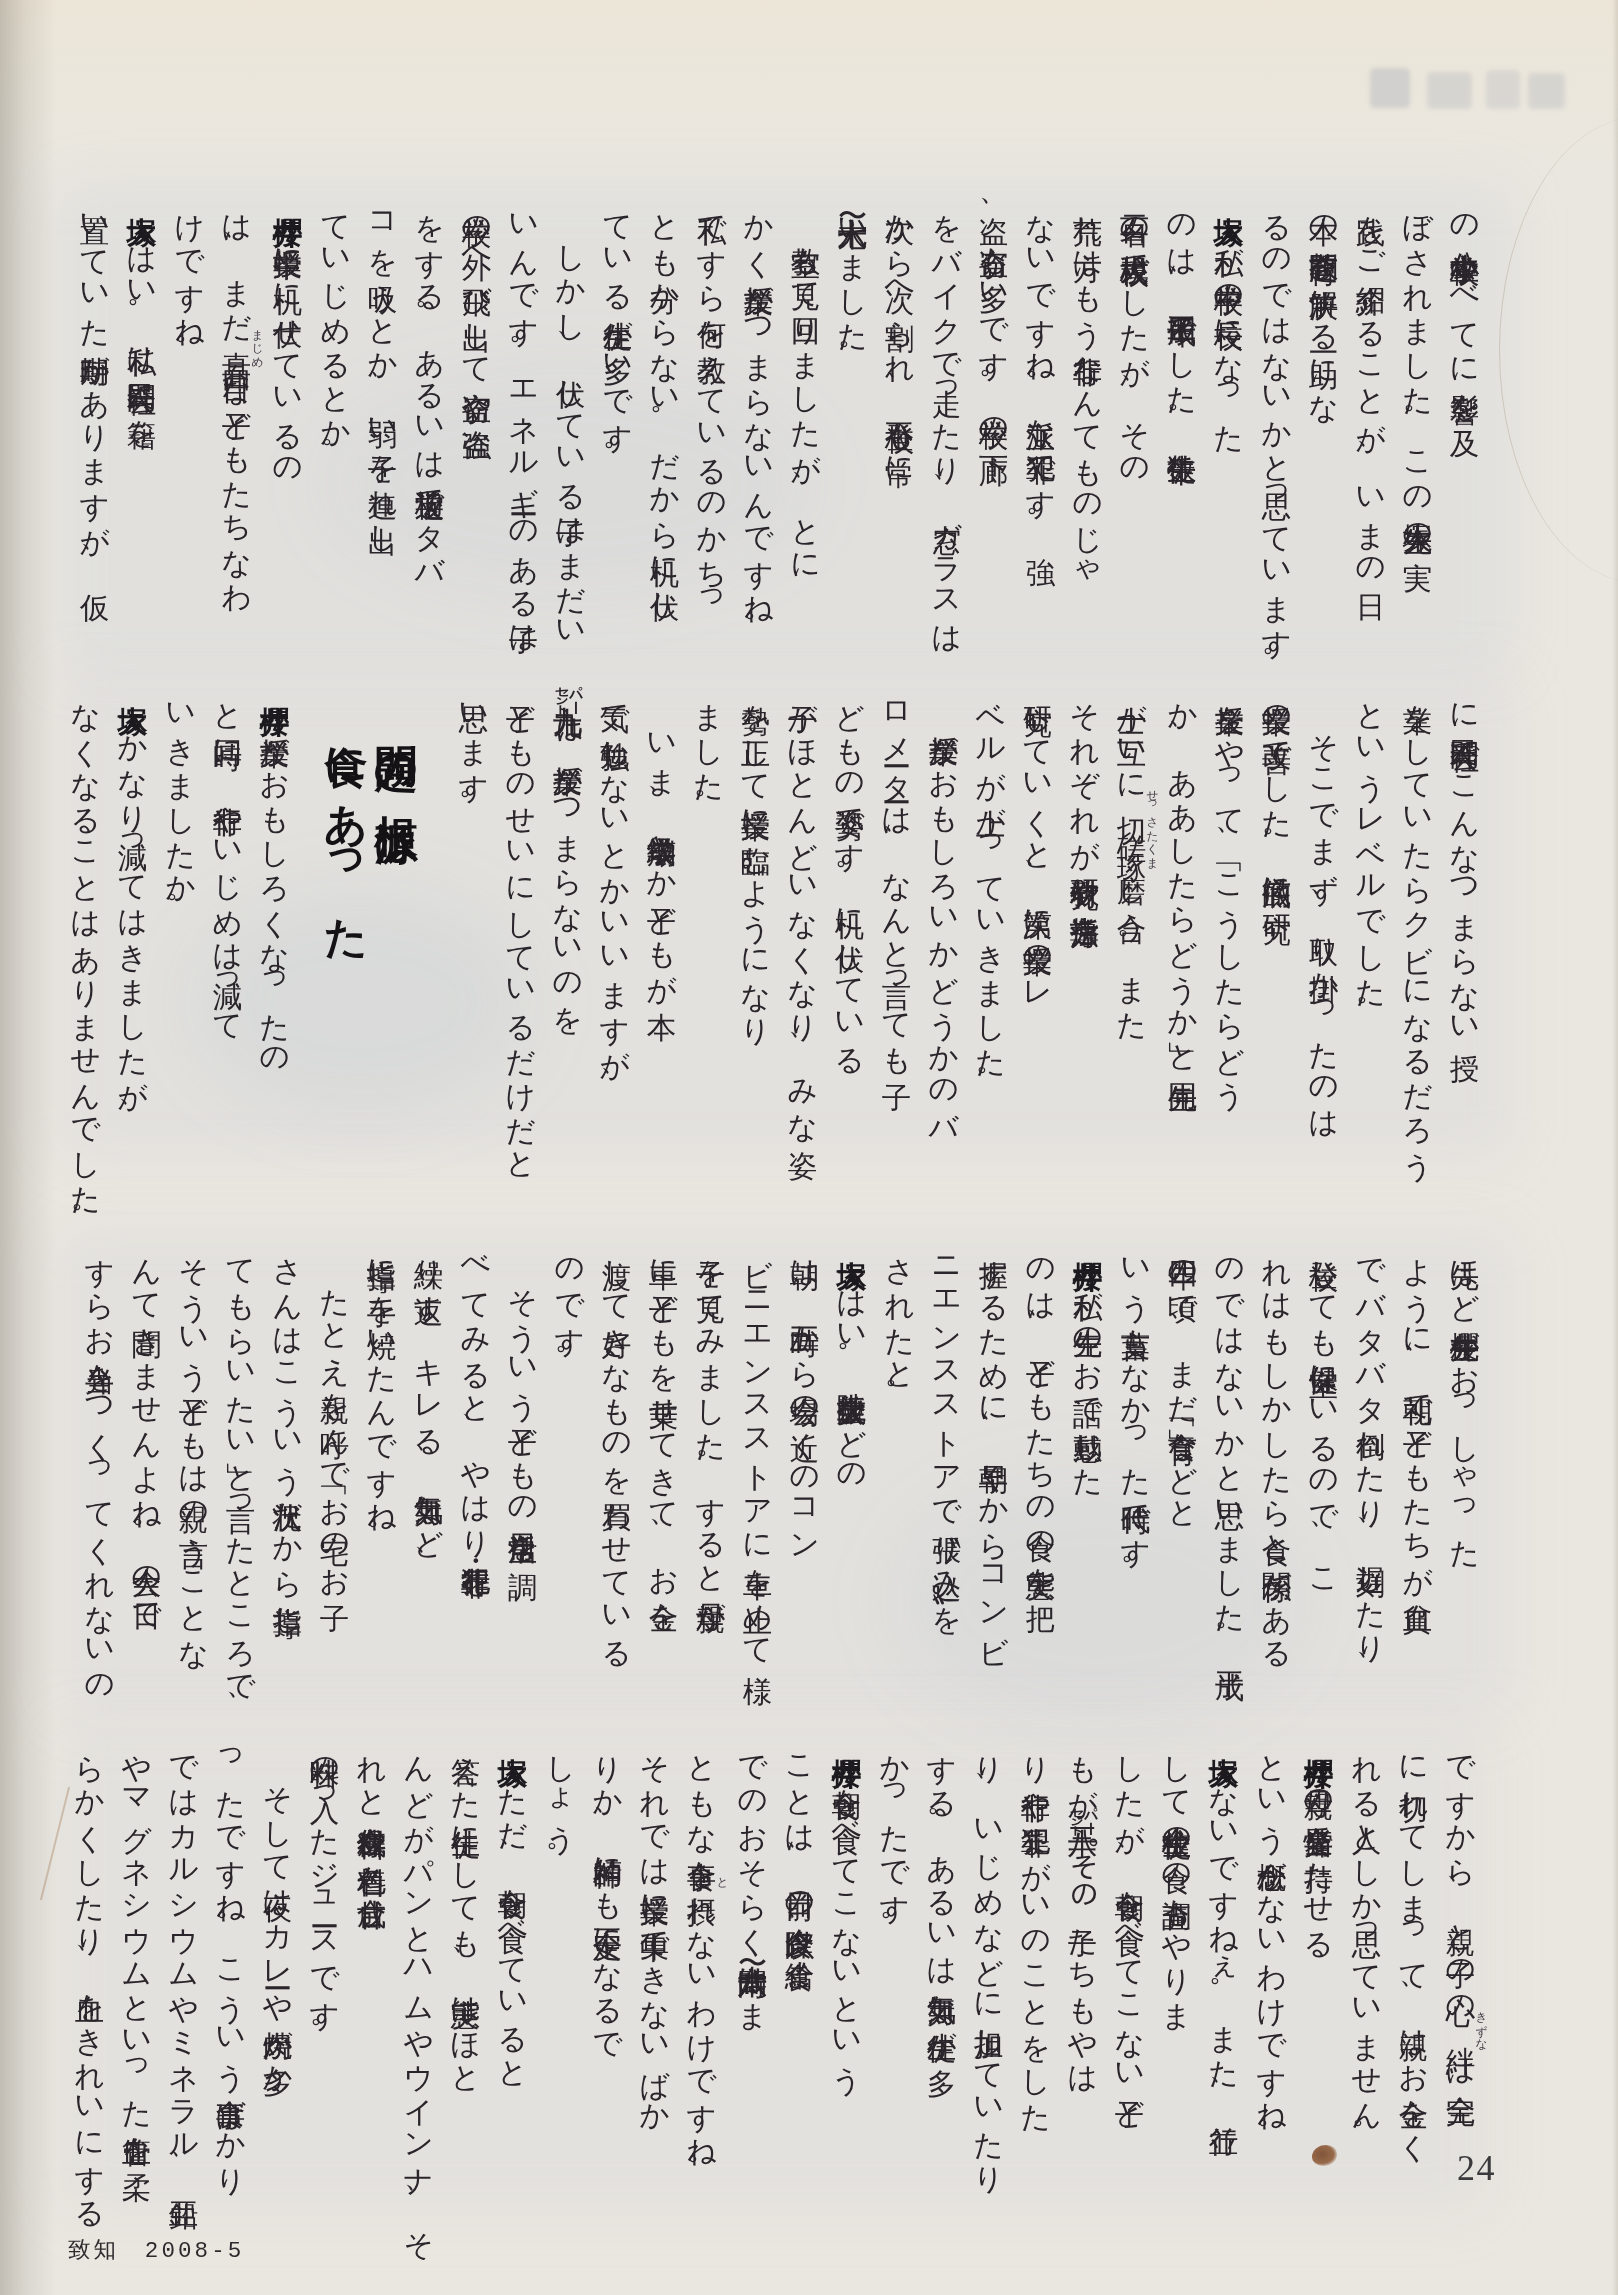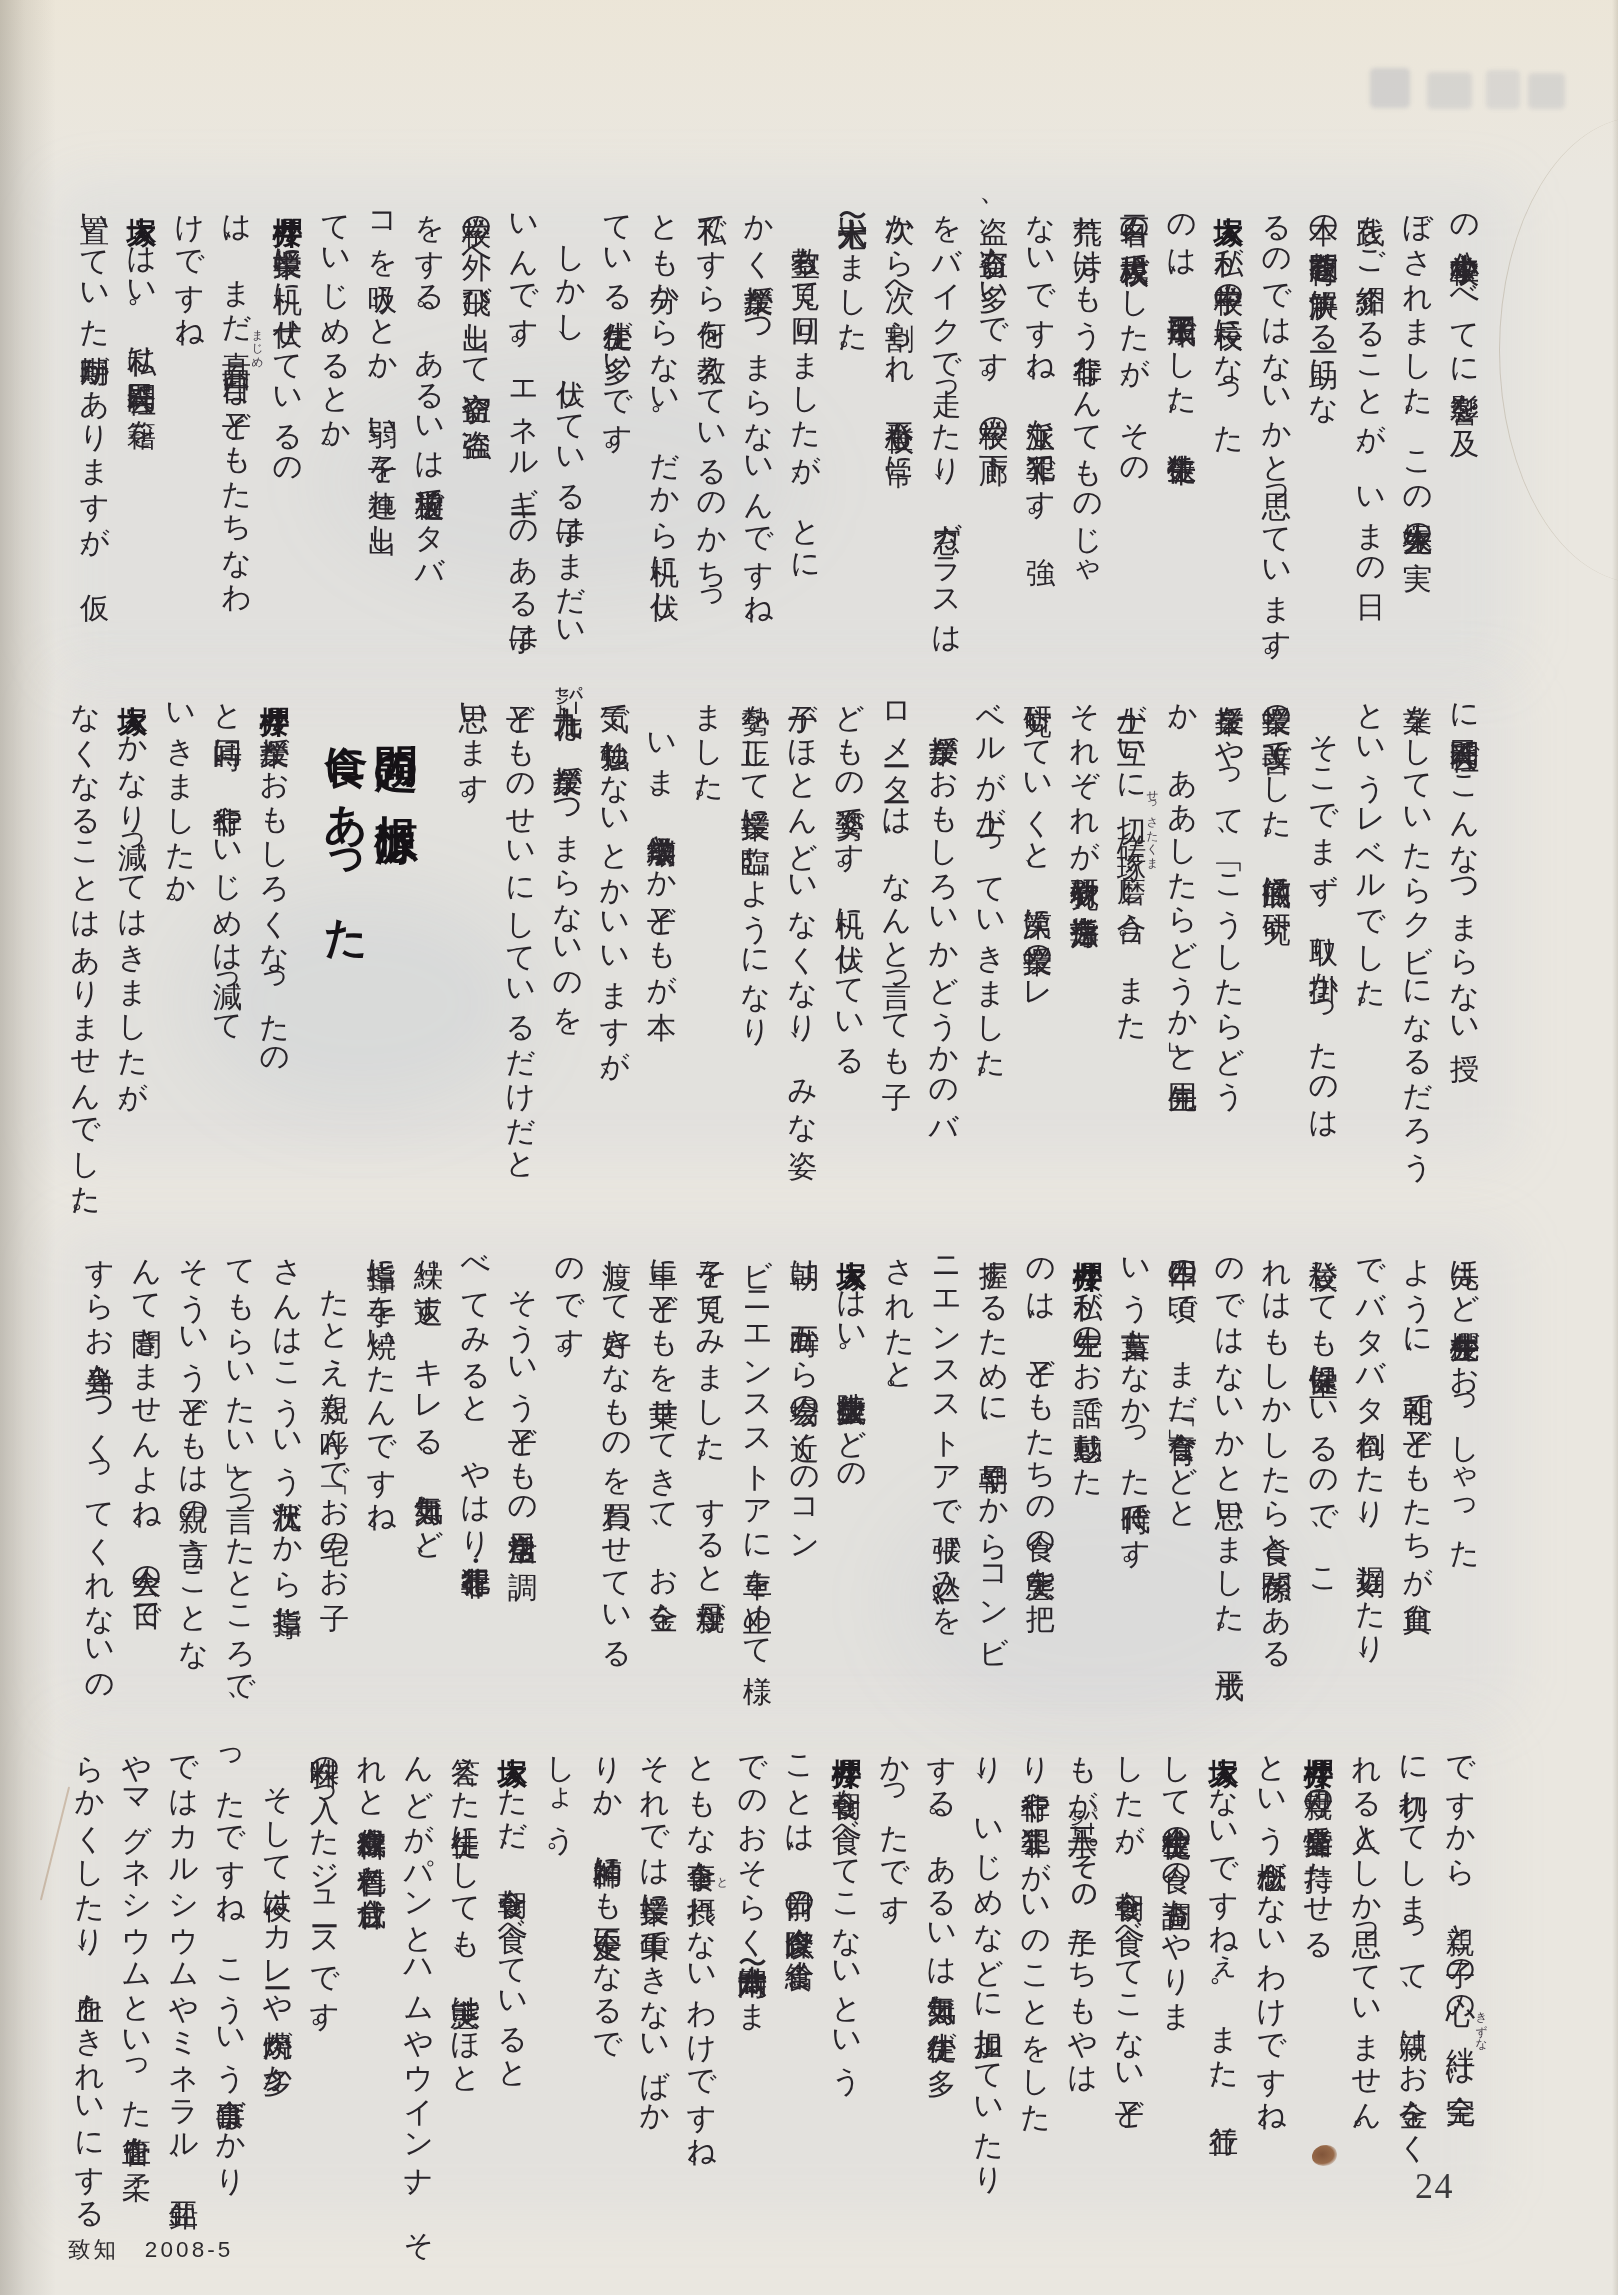--- a/index.html
+++ b/index.html
@@ -46,26 +46,26 @@
     font-family:"Liberation Sans","DejaVu Sans",sans-serif;}
   .speaker{font-family:"Liberation Sans","DejaVu Sans",sans-serif;font-weight:700;color:#1d1a1f;}
   .heading{
     padding-top:28px;margin-left:23px;margin-right:28px;
     font-family:"Liberation Sans","DejaVu Sans",sans-serif;
     font-weight:700;font-size:43px;color:#151216;
   }
   .heading .h-line{line-height:50px;letter-spacing:7px;white-space:nowrap;}
   .footer-journal{
     position:absolute;left:68px;top:2234px;
-    font-family:Liberation Sans, sans-serif;
+    font-family:Liberation Mono, monospace;
     font-size:22.5px;letter-spacing:3.1px;color:#2c2a2d;
   }
   .page-number{
-    position:absolute;left:1415px;top:2147px;
-    font-size:36px;letter-spacing:1.6px;color:#3a393c;margin-top:18px;
+    position:absolute;left:1457px;top:2147px;
+    font-size:36px;letter-spacing:1.6px;color:#3a393c;
   }
 </style>
 </head>
 <body>
 
 <div class="page">
 
   <div class="layer warm-top"></div>
   <div class="layer cool-tint tint1"></div>
   <div class="layer cool-tint tint2"></div>

